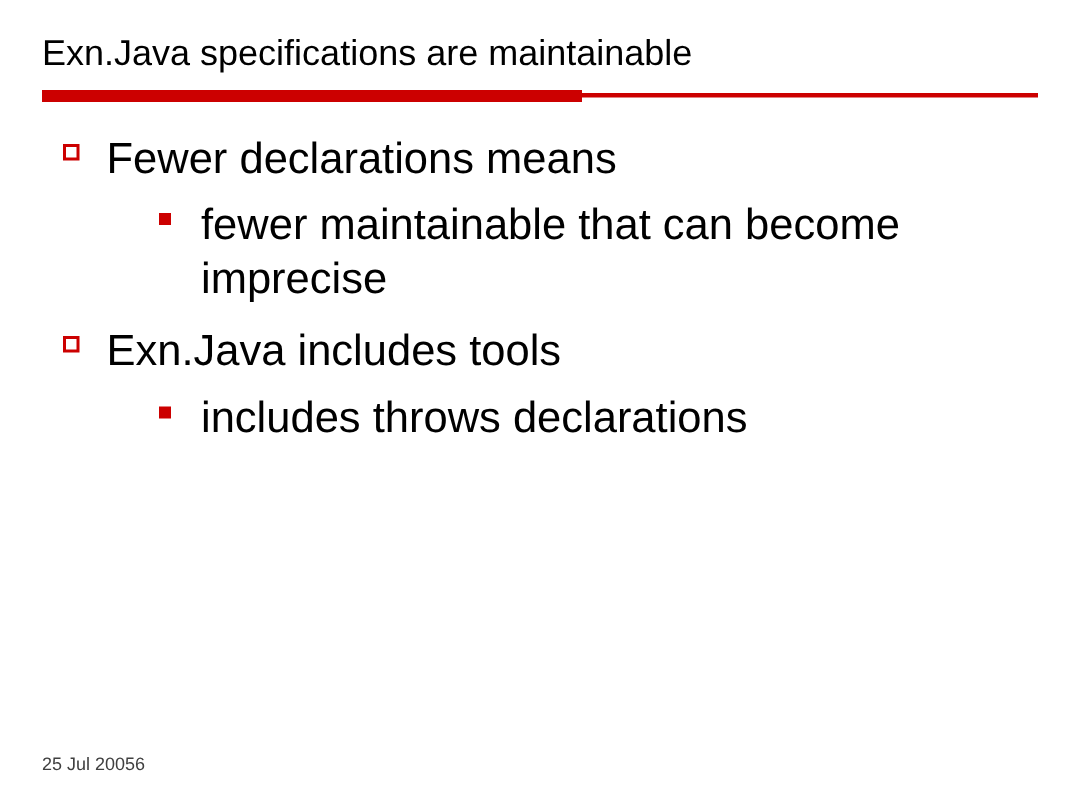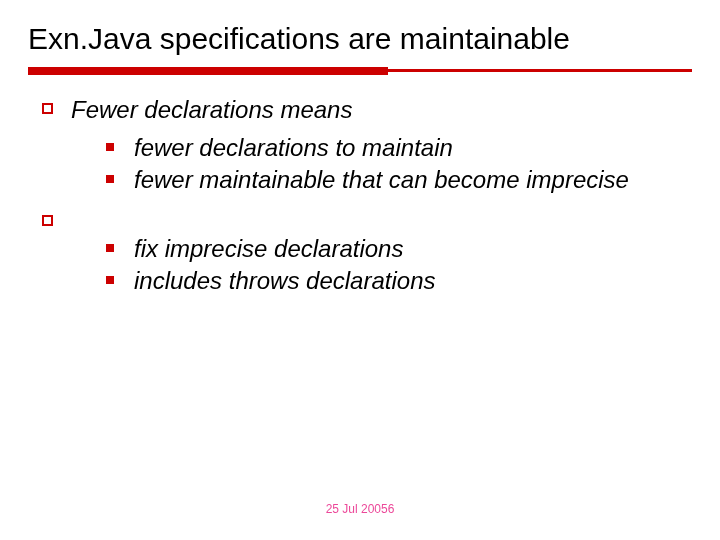--- a/index.html
+++ b/index.html
@@ -5,21 +5,21 @@
   * { box-sizing: border-box; margin: 0; padding: 0; }
   html, body { width: 720px; height: 540px; }
   body {
     font-family: Verdana, Geneva, sans-serif;
     background: #fff;
     color: #000;
     position: relative;
     padding: 22px 28px 0 28px;
   }
   .title {
-    font-size: 30px;
+    font-size: 24px;
     line-height: 1.15;
     font-weight: 400;
     margin-bottom: 10px;
   }
   .underline {
     position: relative;
     height: 8px;
     margin-bottom: 20px;
   }
   .underline .thick {
@@ -31,23 +31,22 @@
   }
   .underline .thin {
     position: absolute;
     left: 0; top: 2px;
     width: 100%;
     height: 3px;
     background: #cc0000;
   }
   .content {
     padding-left: 14px;
-    font-size: 24px;
+    font-size: 29px;
     line-height: 1.25;
-    font-style: italic;
   }
   .level1 {
     display: flex;
     align-items: flex-start;
     margin-bottom: 8px;
     margin-top: 6px;
   }
   .level1 .bullet-o {
     width: 11px;
     height: 11px;
@@ -75,23 +74,23 @@
   }
   .level2 .text {
     flex: 1 1 auto;
   }
   .footer {
     position: absolute;
     left: 28px;
     right: 28px;
     bottom: 24px;
     font-size: 12px;
-    color: #ec4899;
+    color: #404040;
     display: flex;
-    justify-content: center;
+    justify-content: flex-start;
   }
 </style>
 </head>
 <body>
 
 <div class="title">Exn.Java specifications are maintainable</div>
 
 <div class="underline">
   <div class="thin"></div>
   <div class="thick"></div>
@@ -99,36 +98,29 @@
 
 <div class="content">
 
   <div class="level1">
     <span class="bullet-o"></span>
     <span>Fewer declarations means</span>
   </div>
   <div class="level2-group">
     <div class="level2">
       <span class="bullet-sq"></span>
-      <span class="text">fewer declarations to maintain</span>
-    </div>
-    <div class="level2">
-      <span class="bullet-sq"></span>
       <span class="text">fewer maintainable that can become imprecise</span>
     </div>
   </div>
 
   <div class="level1">
     <span class="bullet-o"></span>
+    <span>Exn.Java includes tools</span>
   </div>
   <div class="level2-group">
-    <div class="level2">
-      <span class="bullet-sq"></span>
-      <span class="text">fix imprecise declarations</span>
-    </div>
     <div class="level2">
       <span class="bullet-sq"></span>
       <span class="text">includes throws declarations</span>
     </div>
   </div>
 
 </div>
 
 <div class="footer">
   <span>25 Jul 2005</span>

